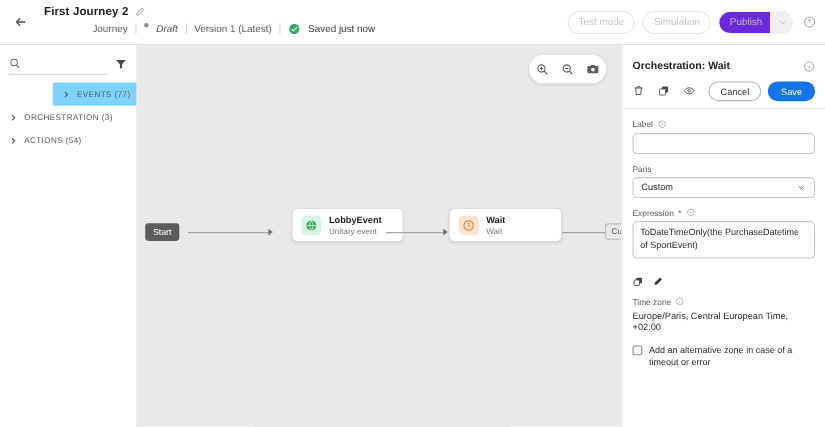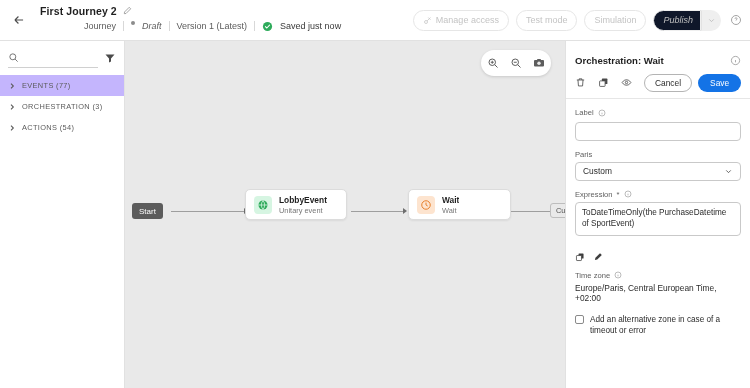--- a/index.html
+++ b/index.html
@@ -37,22 +37,22 @@
   .topbar-right {
     margin-left: auto; display: flex; align-items: center; gap: 7px; padding-right: 8px;
   }
   .tb-btn {
     height: 21px; border: 1px solid #e6e6e6; border-radius: 11px;
     background: #fff; color: #c4c4c4; font-size: 9px;
     display: flex; align-items: center; gap: 4px; padding: 0 9px;
     white-space: nowrap; cursor: default;
   }
   .tb-btn.publish {
-    background: #0f172a; border-color: #efefef; color: #bdbdbd;
-    border-top-right-radius: 0; border-bottom-right-radius: 0; padding-right: 7px; font-style: italic;
+    background: #6d28d9; border-color: #efefef; color: #bdbdbd;
+    border-top-right-radius: 0; border-bottom-right-radius: 0; padding-right: 7px;
   }
   .tb-split {
     height: 21px; width: 20px; background: #efefef; color: #bdbdbd;
     border-top-right-radius: 11px; border-bottom-right-radius: 11px;
     display: flex; align-items: center; justify-content: center;
     margin-left: -7px; border: 1px solid #efefef; border-left: 1px solid #e2e2e2;
   }
   .help-ic { color: #9a9a9a; display: flex; align-items: center; margin-left: 2px; }
 
   
@@ -72,21 +72,21 @@
     border: 0; outline: 0; font-size: 9px; width: 100%;
     font-family: "Liberation Sans", sans-serif; color: #3a3a3a; background: transparent;
   }
   .filter-ic { color: #4a4a4a; display: flex; cursor: pointer; }
 
   .side-sec {
     height: 21px; display: flex; align-items: center; gap: 6px;
     padding-left: 8px; font-size: 7.4px; color: #5a5a5a; letter-spacing: .35px;
     cursor: pointer;
   }
-  .side-sec.active { background: #c4b5fd; }
+  .side-sec.active { background: #7dd3fc; margin-left: 48px; }
   .chev { color: #5a5a5a; display: flex; align-items: center; }
 
   
   .canvas {
     position: absolute; top: 41px; left: 125px; width: 440px; height: 347px;
     background: #e9e9e9; overflow: hidden;
   }
   .canvas-tools {
     position: absolute; top: 9px; right: 14px; width: 70px; height: 26px;
     background: #fff; border-radius: 13px; display: flex;
@@ -113,21 +113,21 @@
   }
   .a1 { left: 119px; }
   .a2 { left: 278px; }
 
   .node {
     position: absolute; top: 0; height: 31px; background: #fff;
     border: 1px solid #dcdcdc; border-radius: 5px;
     display: flex; align-items: center; padding: 0 8px; gap: 7px;
     box-shadow: 0 1px 2px rgba(0,0,0,.07); cursor: pointer;
   }
-  .node.lobby { left: 120px; width: 102px; }
+  .node.lobby { left: 140px; width: 102px; }
   .node.wait  { left: 283px; width: 103px; }
   .node-ic {
     width: 18px; height: 18px; border-radius: 4px;
     display: flex; align-items: center; justify-content: center; flex: 0 0 auto;
   }
   .node-ic.green { background: #d6f5e2; }
   .node-ic.orange { background: #fde4cf; }
   .node-txt { display: flex; flex-direction: column; gap: 1px; overflow: hidden; }
   .node-title { font-size: 8.4px; font-weight: bold; color: #1f1f1f; }
   .node-sub { font-size: 7.4px; color: #767676; }
@@ -238,27 +238,20 @@
           <svg width="11" height="11" viewBox="0 0 24 24">
             <circle cx="12" cy="12" r="10" fill="#2eab5b"></circle>
             <path d="M7.5 12.3l3 3 6-6.4" fill="none" stroke="#fff" stroke-width="2.3" stroke-linecap="round" stroke-linejoin="round"></path>
           </svg>
         </span>
         <span class="meta-saved">Saved just now</span>
       </div>
     </div>
 
     <div class="topbar-right">
-      <div class="tb-btn">
-        <svg width="9" height="9" viewBox="0 0 24 24" fill="none" stroke="currentColor" stroke-width="2">
-          <circle cx="8" cy="16" r="4"></circle>
-            <path d="M11 13l9-9M17 7l3 3M14 4l3 3"></path>
-        </svg>
-        <span>Manage access</span>
-      </div>
       <div class="tb-btn">
         <span>Test mode</span>
       </div>
       <div class="tb-btn">
         <span>Simulation</span>
       </div>
       <div class="tb-btn publish">
         <span>Publish</span>
       </div>
       <div class="tb-split">

